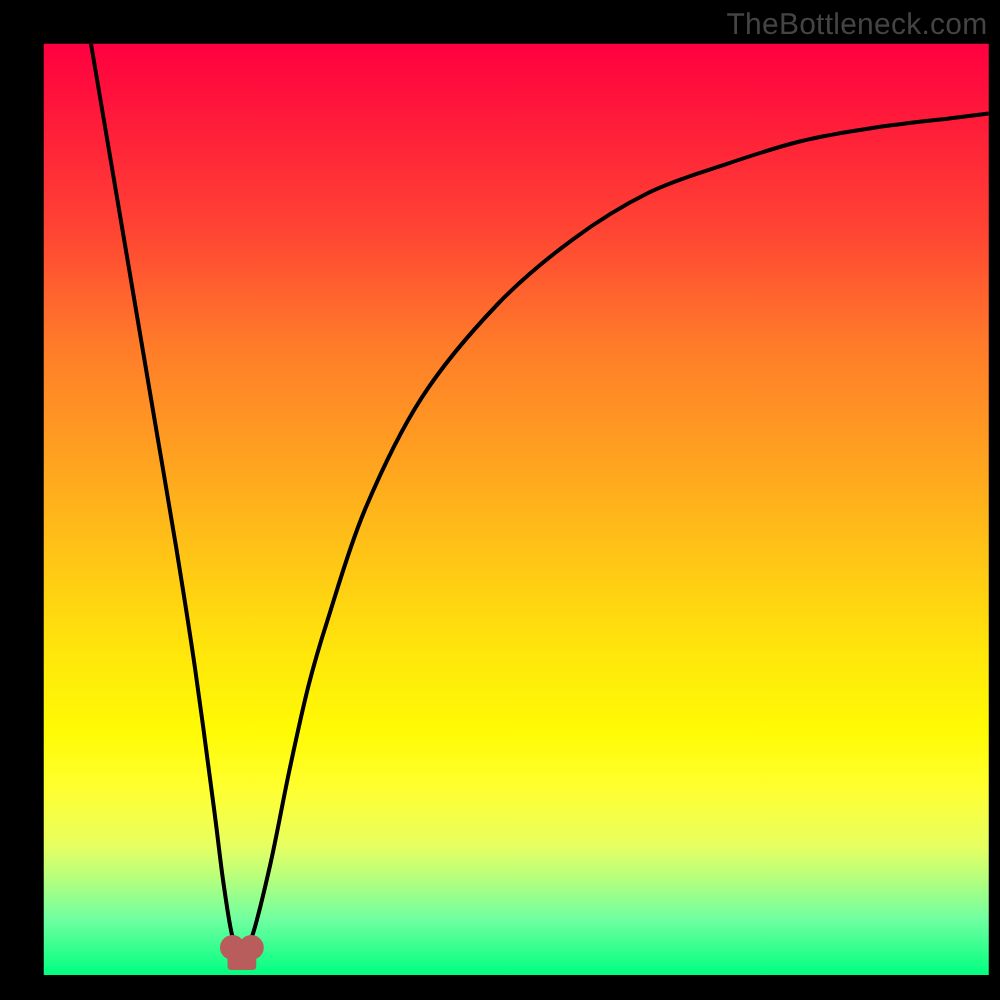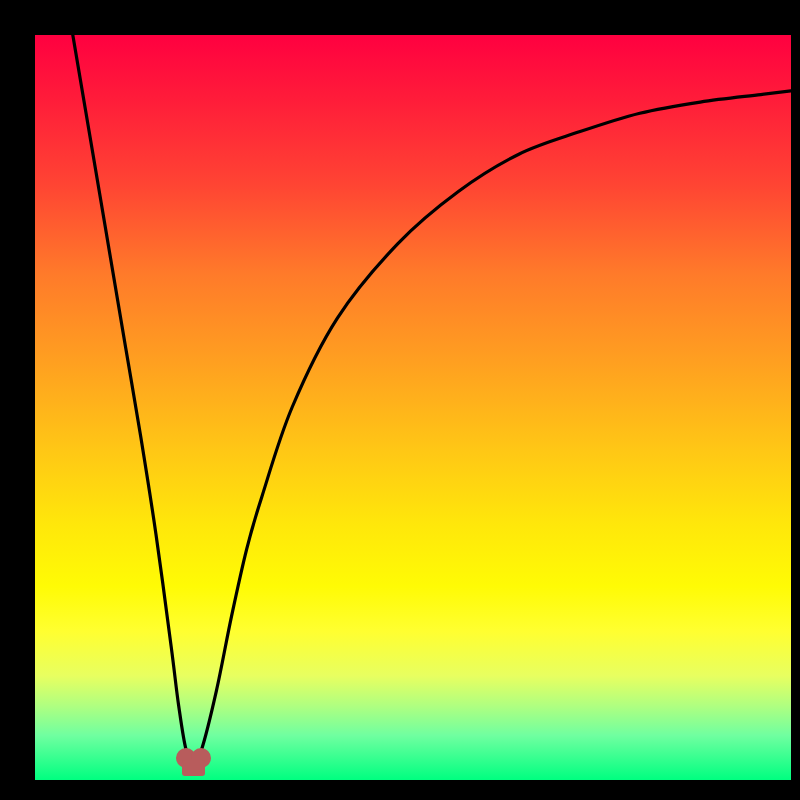--- a/index.html
+++ b/index.html
@@ -78,13 +78,14 @@
     <svg class="curve" viewBox="0 0 756 745" preserveAspectRatio="none">
       <path id="curve-path" fill="none" stroke="#000000" stroke-width="3.2" stroke-linecap="round" d="M 37.800000000000004 0 C 41.580000000000005 22.350000000000005 54.18000000000001 96.85000000000002 60.480000000000004 134.10000000000002 C 66.78 171.35000000000002 70.56 193.7 75.60000000000001 223.5 C 80.64000000000001 253.3 85.68 283.1 90.72 312.90000000000003 C 95.75999999999999 342.70000000000005 100.8 371.2583333333333 105.84 402.3 C 110.88000000000001 433.3416666666667 115.92000000000002 464.3833333333333 120.96000000000001 499.15 C 126 533.9166666666666 132.29999999999998 582.3416666666667 136.07999999999998 610.9 C 139.85999999999999 639.4583333333333 141.12 653.1166666666667 143.64000000000001 670.5 C 146.16000000000003 687.8833333333333 148.68 706.5083333333334 151.20000000000002 715.2 C 153.72000000000003 723.8916666666667 156.24 722.65 158.76 722.65 C 161.27999999999997 722.65 162.54 726.375 166.32 715.2 C 170.1 704.0250000000001 176.4 677.95 181.44 655.6 C 186.48 633.25 191.52 604.6916666666667 196.56 581.1 C 201.6 557.5083333333333 206.64000000000001 533.9166666666666 211.68 514.05 C 216.72 494.1833333333333 219.23999999999998 485.4916666666666 226.79999999999998 461.9 C 234.35999999999999 438.30833333333334 244.44 402.3 257.04 372.5 C 269.64000000000004 342.7 284.76000000000005 310.4166666666667 302.40000000000003 283.1 C 320.04 255.78333333333336 342.72 229.70833333333337 362.88 208.60000000000002 C 383.03999999999996 187.49166666666667 403.2 171.34999999999994 423.36 156.44999999999993 C 443.52000000000004 141.54999999999993 463.68000000000006 129.13333333333335 483.84000000000003 119.20000000000005 C 504 109.26666666666672 524.16 103.67916666666669 544.3199999999999 96.85000000000002 C 564.4799999999999 90.02083333333336 584.6400000000001 83.1916666666667 604.8000000000001 78.22500000000002 C 624.96 73.25833333333334 645.12 70.15416666666663 665.28 67.04999999999995 C 685.4399999999999 63.94583333333329 710.64 61.46250000000001 725.76 59.60000000000002 C 740.88 57.73750000000003 750.96 56.49583333333334 756 55.875"></path>
     </svg>
 
     <div class="dot" id="dot-left" style="left: 151.2px; top: 722.65px; background: rgb(184, 92, 92);"></div>
     <div class="dot" id="dot-right" style="left: 166.32px; top: 722.65px; background: rgb(184, 92, 92);"></div>
     <div class="bar" id="dot-bar" style="left: 147.2px; width: 23.12px; top: 724.65px; background: rgb(184, 92, 92);"></div>
 
   </div>
 
+  <div class="watermark">TheBottleneck.com</div>
 </div>
 
 </body></html>

